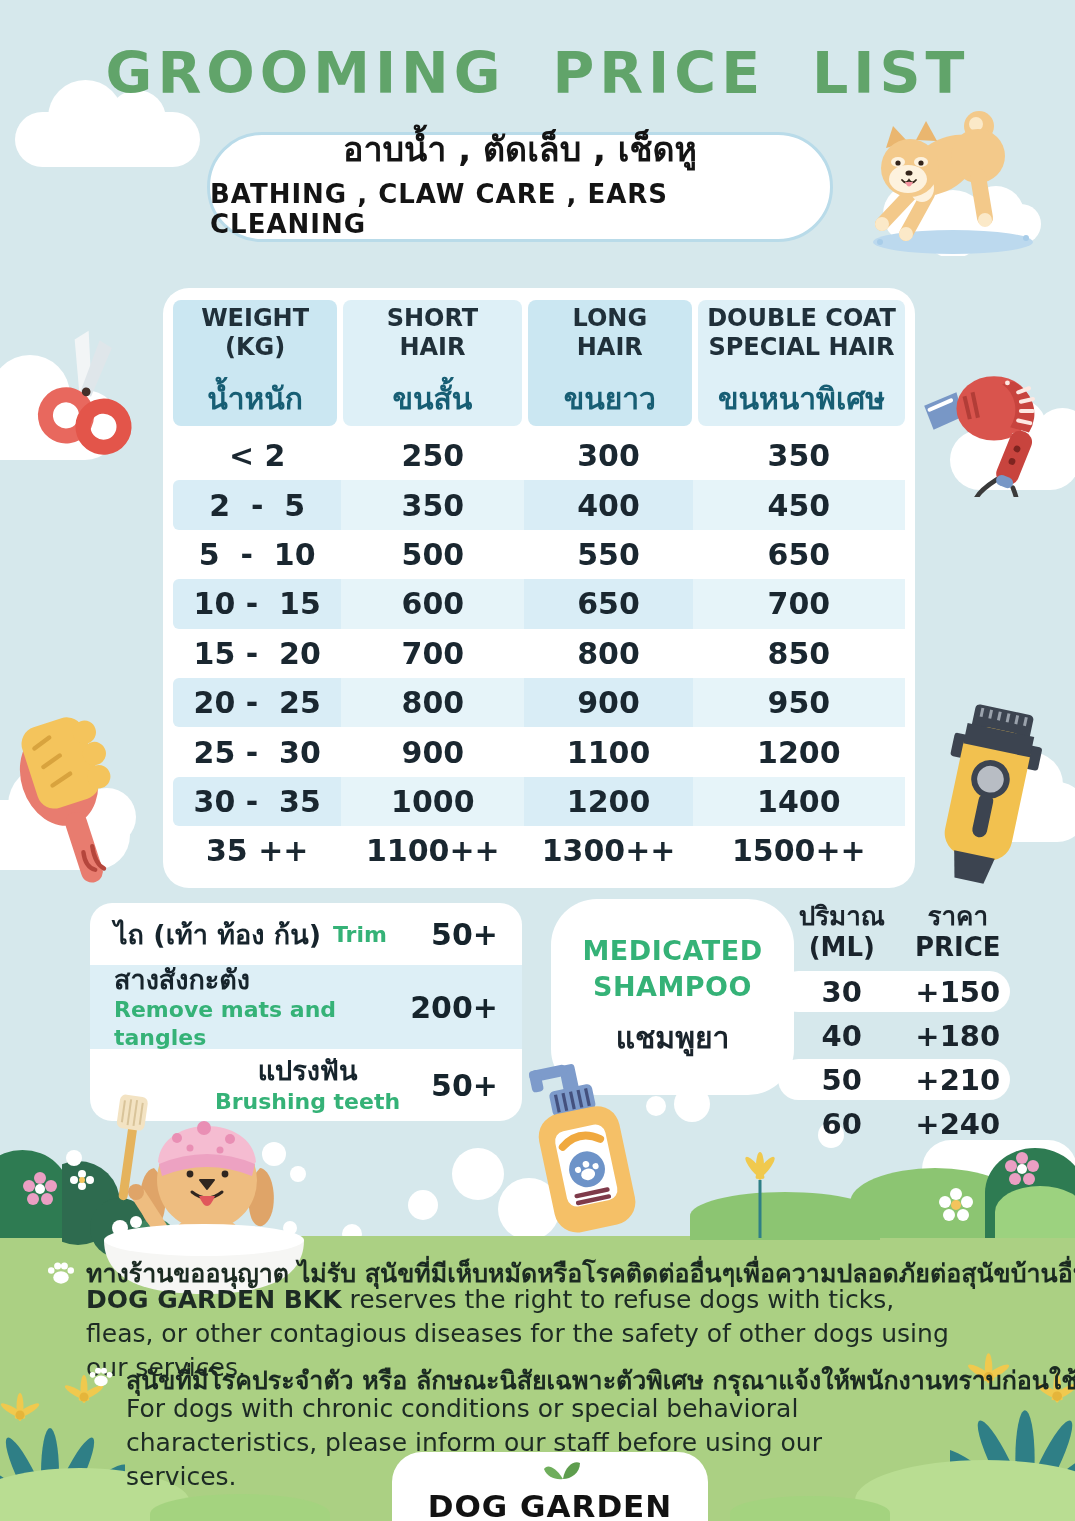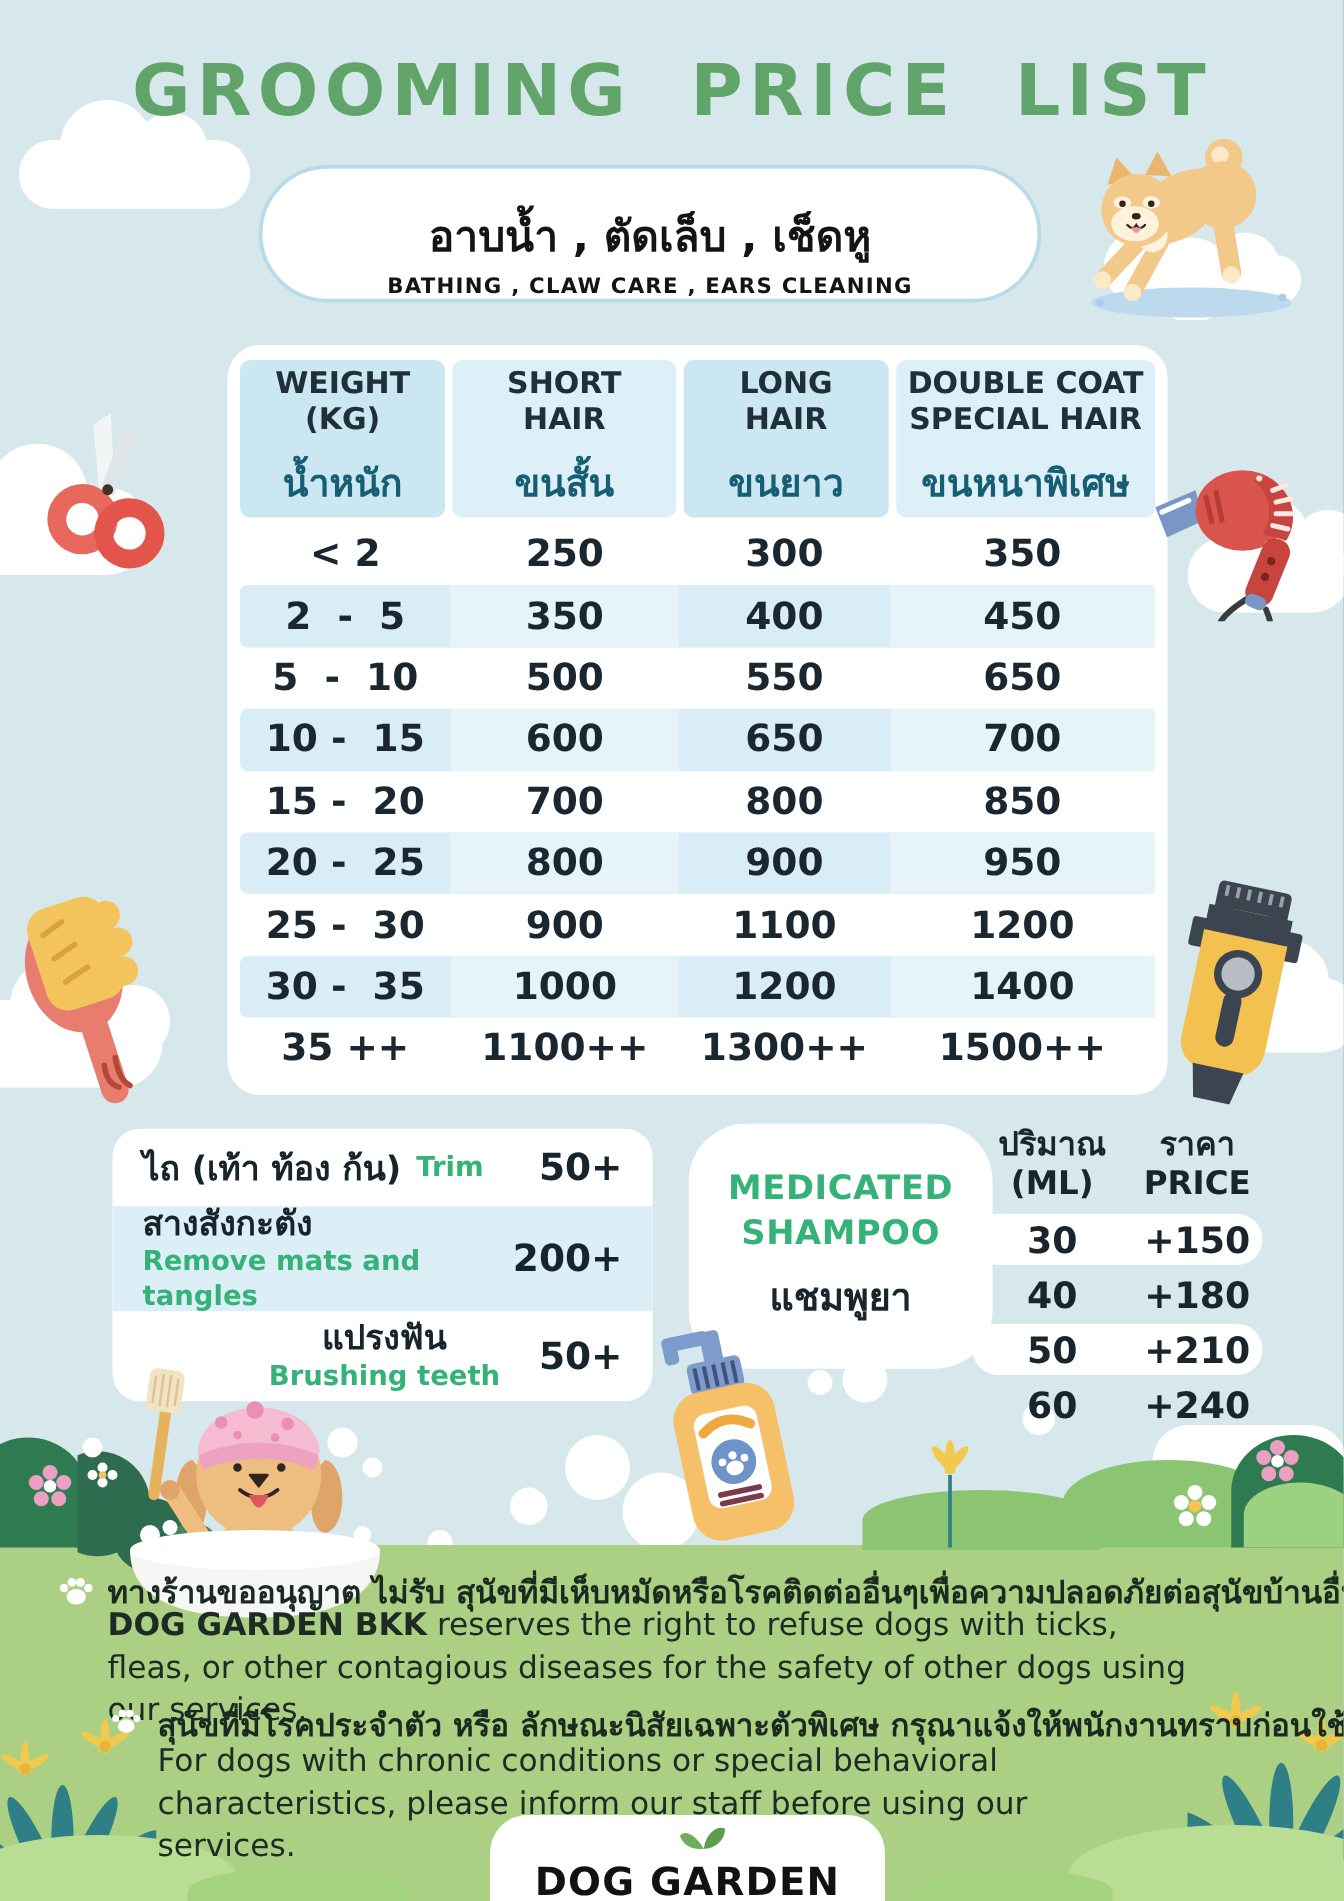--- a/index.html
+++ b/index.html
@@ -9,25 +9,25 @@
   .cloud{position:absolute;background:#fff;border-radius:999px;}
   .dot{position:absolute;background:#fff;border-radius:50%;}
 
   
   .title{position:absolute;top:40px;left:0;right:0;margin:0;text-align:center;
     font-size:57px;font-weight:700;letter-spacing:5px;word-spacing:22px;color:#61a46a;}
   .subtitle{position:absolute;left:207px;top:132px;width:620px;height:104px;background:#fff;
     border:3px solid #b9dbe9;border-radius:60px;display:flex;flex-direction:column;
     align-items:center;justify-content:flex-end;gap:3px;}
   .sub-th{font-size:34px;font-weight:700;color:#141414;}
-  .sub-en{font-size:17px;font-weight:700;color:#141414;letter-spacing:1px;}
+  .sub-en{font-size:26px;font-weight:700;color:#141414;letter-spacing:1px;}
 
   
-  .price-table{position:absolute;left:163px;top:276px;width:752px;height:600px;background:#fff;
-    border-radius:26px;padding:12px 10px;box-sizing:border-box;margin-left:19px;}
+  .price-table{position:absolute;left:163px;top:288px;width:752px;height:600px;background:#fff;
+    border-radius:26px;padding:12px 10px;box-sizing:border-box;}
   .thead{display:flex;gap:6px;height:126px;margin-bottom:5px;}
   .hcell{border-radius:8px;display:flex;flex-direction:column;align-items:center;justify-content:center;}
   .hcell:nth-child(odd){background:#cbe7f2;}
   .hcell:nth-child(even){background:#def0f7;}
   .hen{font-size:24px;font-weight:700;color:#20303a;text-align:center;line-height:1.2;}
   .hth{font-size:30px;font-weight:700;color:#175e74;margin-top:13px;}
   .prow{display:flex;align-items:stretch;height:49.4px;}
   .prow:nth-child(even){background:#d9edf6;border-radius:6px;}
   .cell{display:flex;align-items:center;justify-content:center;
     font-size:30px;font-weight:700;color:#1a2730;white-space:pre;}

